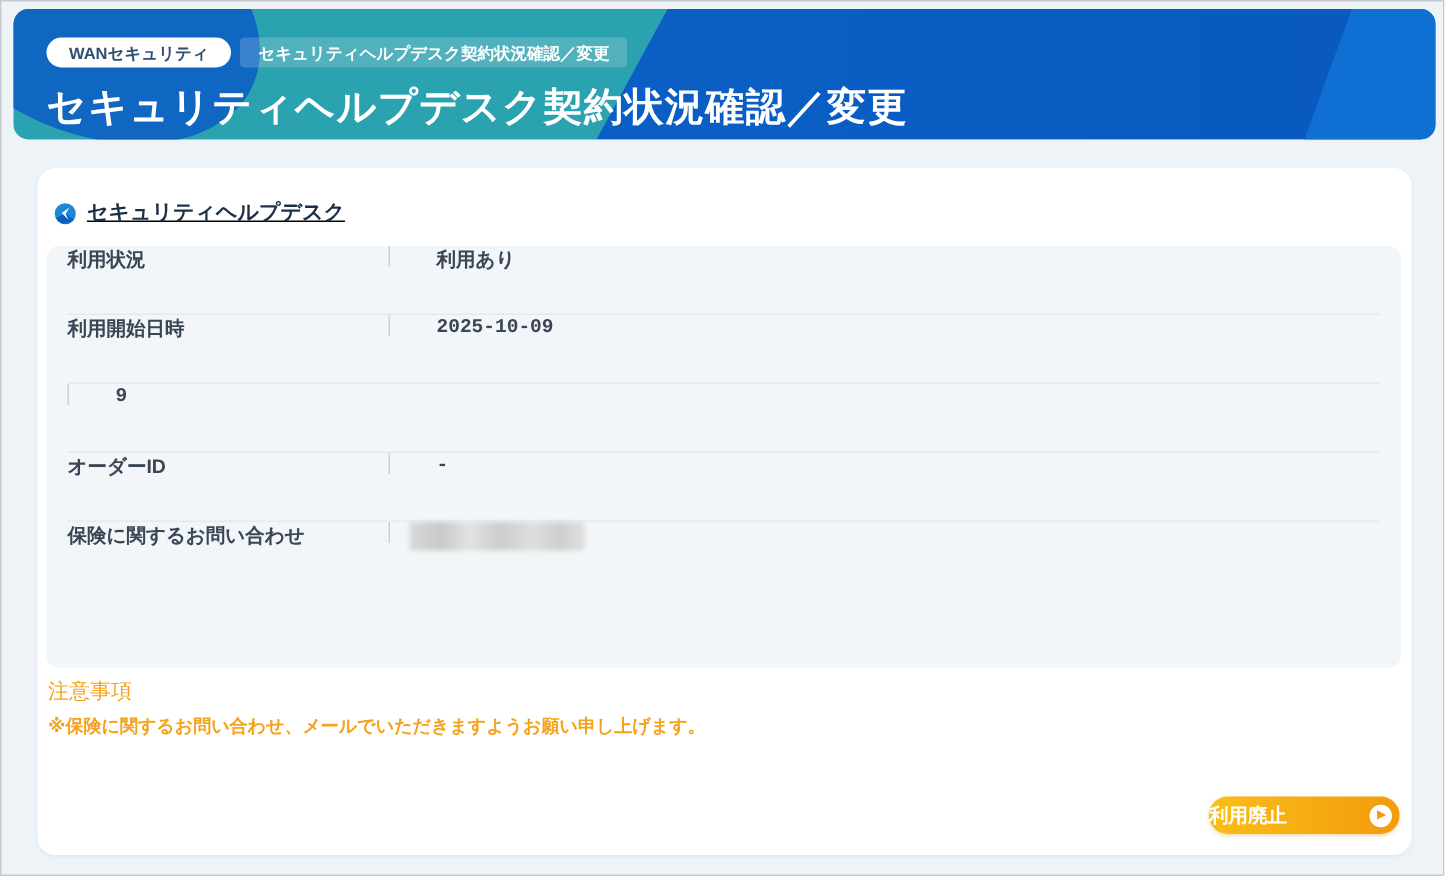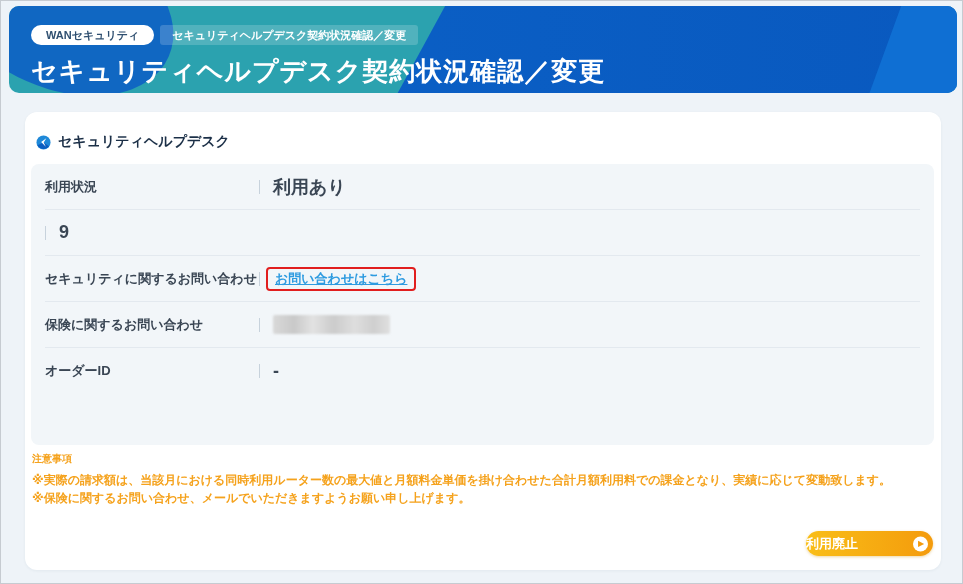--- a/index.html
+++ b/index.html
@@ -44,54 +44,54 @@
     margin-top:9px; color:#fff; font-size:26px; font-weight:bold; letter-spacing:1px;
   }
 
   
   .card {
     position:absolute; left:24px; top:111px; width:916px; height:458px;
     background:#fff; border-radius:12px;
     box-shadow:0 1px 3px rgba(30,60,90,.06);
   }
   .sec-head {
-    position:absolute; left:11px; top:21px; display:flex; align-items:center; gap:7px;
+    position:absolute; left:11px; top:21px; display:flex; align-items:center; gap:7px;text-decoration:underline;
   }
   .sec-icon { width:15px; height:15px; display:block; }
   .sec-title { font-size:14px; font-weight:bold; color:#1B2F47; }
 
   
   .panel {
     position:absolute; left:6px; right:7px; top:52px; height:281px;
     background:#F2F6F9; border-radius:8px; padding:0 14px;
   }
   .row {
-    display:flex; align-items:center; height:46px;
+    display:flex; align-items:flex-start; height:46px;
     border-bottom:1px solid #E3E9EF;
   }
   .row:last-child { border-bottom:none; }
   .row .lbl { flex:0 0 214px; font-size:13px; font-weight:bold; color:#3A4654; }
   .row .tick { width:1px; height:14px; background:#C7D2DC; }
-  .row .val { margin-left:13px; font-size:18px; font-weight:bold; color:#3A4654; }
+  .row .val { margin-left:31px; font-size:13px; font-weight:bold; color:#3A4654;font-family:Liberation Mono, monospace; }
   .link-box {
     margin-left:6px; border:2px solid #E11E1E; border-radius:4px; padding:1px 7px;
     display:inline-flex; align-items:center;
   }
   a.contact-link {
     color:#2E9BE0; font-size:13px; font-weight:bold; text-decoration:underline; cursor:pointer;
   }
   .redacted {
     margin-left:13px; width:117px; height:19px; border-radius:2px;
     background:linear-gradient(90deg,#d9d9d9 0%,#c9c9c9 18%,#e2e2e2 34%,#cccccc 52%,#dedede 70%,#cfcfcf 86%,#e0e0e0 100%);
     filter:blur(1.3px);
   }
 
   
   .notes { position:absolute; left:7px; top:340px; color:#F5A21C; }
-  .notes-title { font-size:10px; font-weight:bold; margin-bottom:5px; }
+  .notes-title { font-size:14px; font-weight:normal; margin-bottom:5px; }
   .notes div.note-line { font-size:12px; line-height:18px; font-weight:bold; }
 
   
   .btn-abolish {
     position:absolute; right:8px; bottom:14px; width:127px; height:25px;
     background:linear-gradient(90deg,#F9BE18,#F49B0C);
     border:none; border-radius:999px; color:#fff; font-size:13px; font-weight:bold;
     display:flex; align-items:center; justify-content:flex-start; cursor:pointer;
     padding-right:16px; box-shadow:0 1px 3px rgba(200,140,0,.35);
     font-family:"Liberation Sans","DejaVu Sans",sans-serif;
@@ -133,51 +133,48 @@
     </div>
 
     <div class="panel">
 
       <div class="row">
         <span class="lbl">利用状況</span>
         <span class="tick"></span>
         <span class="val">利用あり</span>
       </div>
 
+      <div class="row">
+        <span class="lbl">利用開始日時</span>
+        <span class="tick"></span>
+        <span class="val">2025-10-09</span>
+      </div>
 
       <div class="row">
         <span class="tick"></span>
         <span class="val">9</span>
       </div>
 
+
       <div class="row">
-        <span class="lbl">セキュリティに関するお問い合わせ</span>
+        <span class="lbl">オーダーID</span>
         <span class="tick"></span>
-        <span class="link-box">
-          <a class="contact-link">お問い合わせはこちら</a>
-        </span>
+        <span class="val">-</span>
       </div>
 
       <div class="row">
         <span class="lbl">保険に関するお問い合わせ</span>
         <span class="tick"></span>
         <span class="redacted"></span>
       </div>
 
-      <div class="row">
-        <span class="lbl">オーダーID</span>
-        <span class="tick"></span>
-        <span class="val">-</span>
-      </div>
-
     </div>
 
     <div class="notes">
       <div class="notes-title">注意事項</div>
-      <div class="note-line">※実際の請求額は、当該月における同時利用ルーター数の最大値と月額料金単価を掛け合わせた合計月額利用料での課金となり、実績に応じて変動致します。</div>
       <div class="note-line">※保険に関するお問い合わせ、メールでいただきますようお願い申し上げます。</div>
     </div>
 
     <button class="btn-abolish">
       <span>利用廃止</span>
       <span class="btn-circle">
           <span>▶</span>
         </span>
     </button>
 

